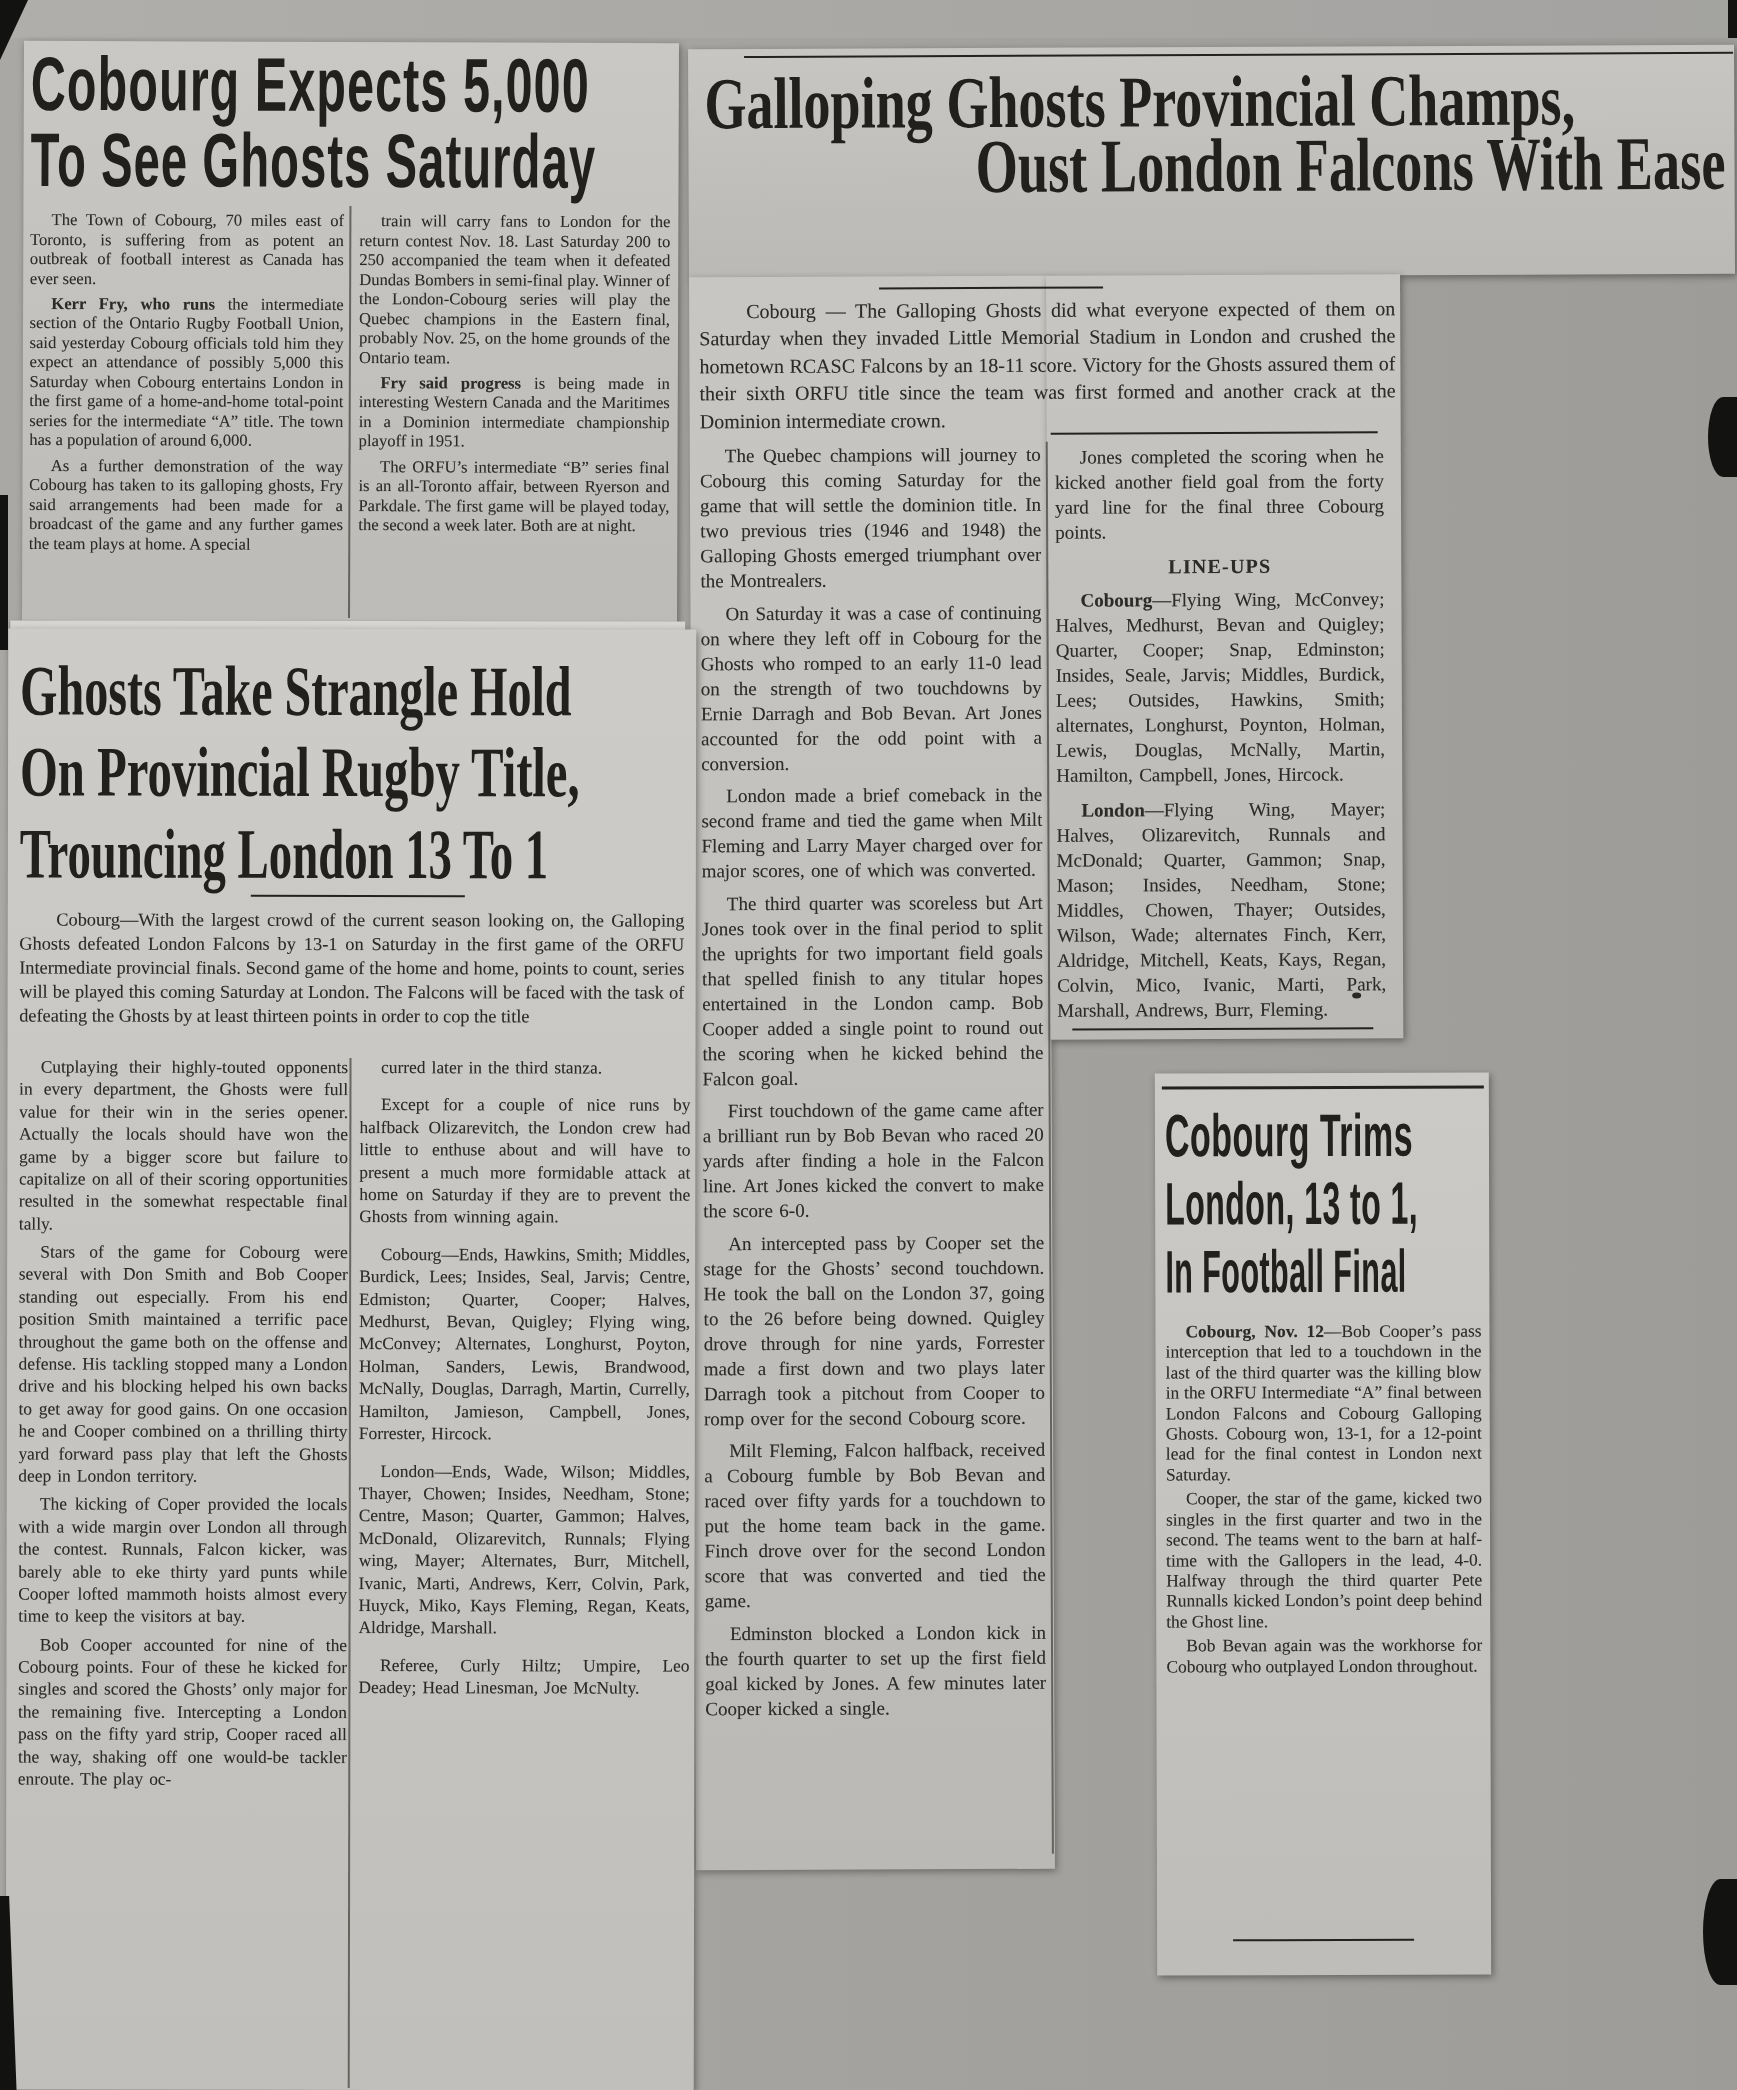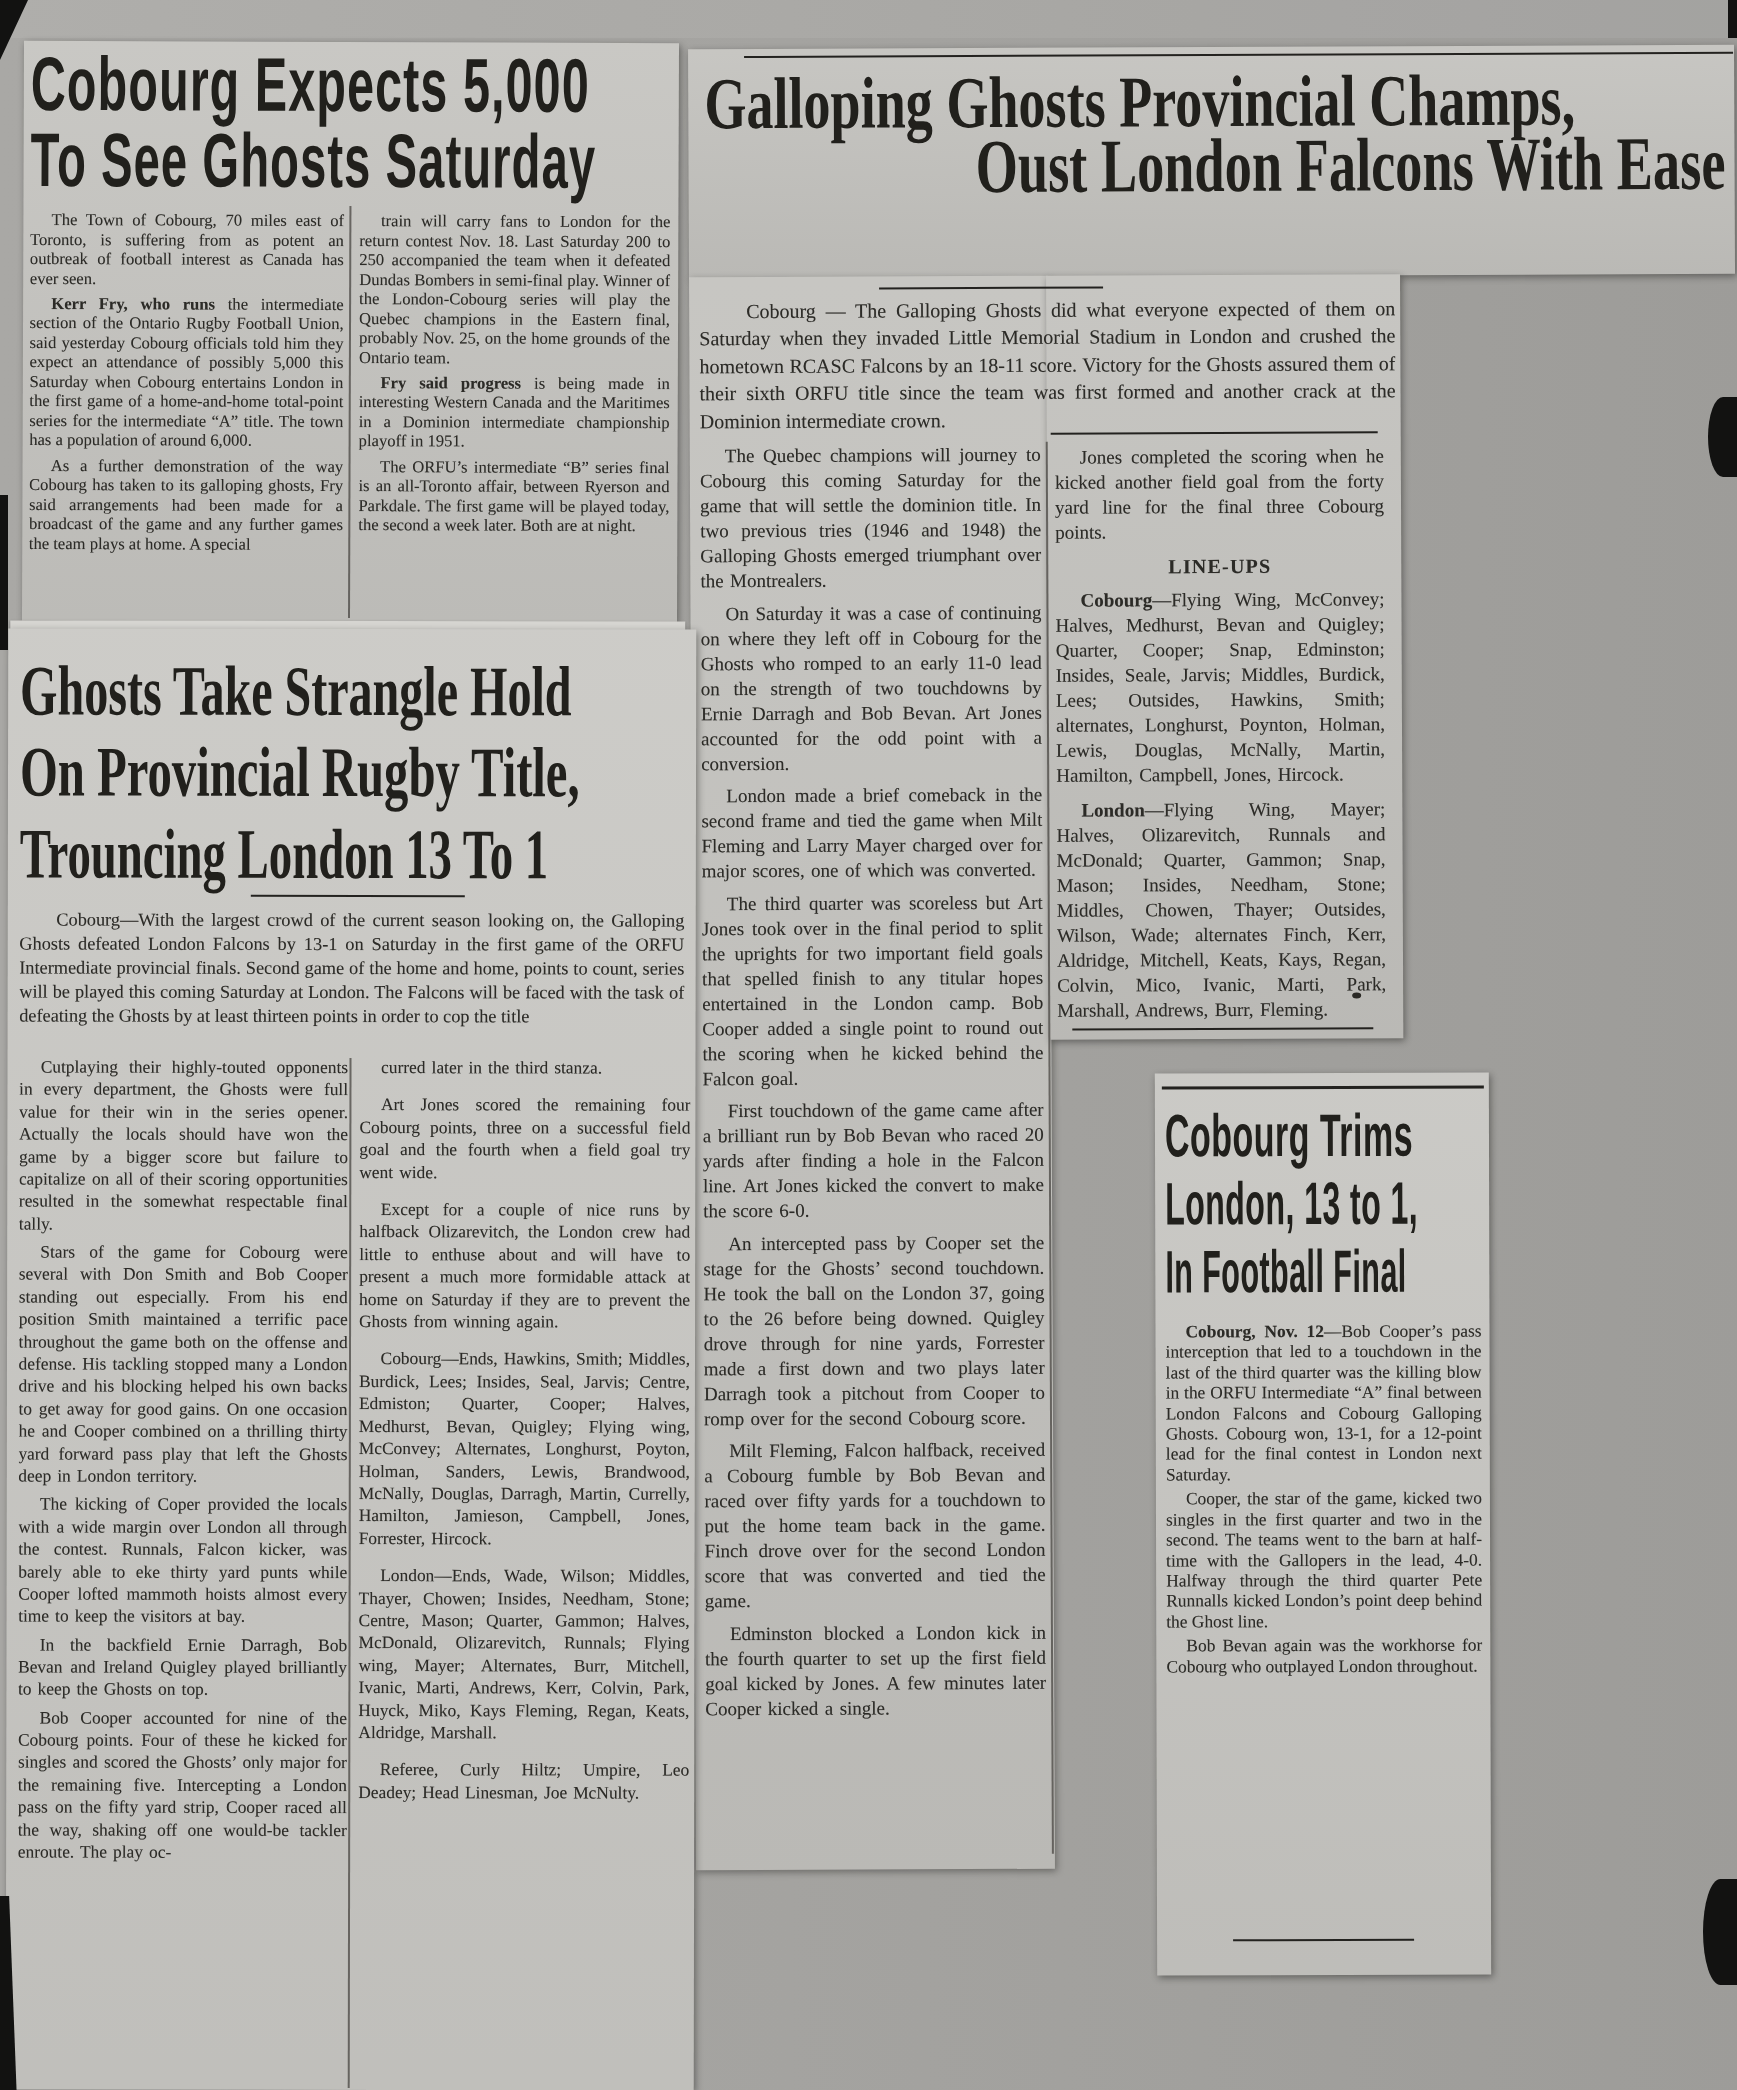--- a/index.html
+++ b/index.html
@@ -111,27 +111,25 @@
     <div class="hl hl-serif a3h" style="left: 11.6px; top: 116px; transform: scaleX(0.685319);">On Provincial Rugby Title,</div>
     <div class="hl hl-serif a3h" style="left: 11.6px; top: 198px; transform: scaleX(0.658388);">Trouncing London 13 To 1</div>
     <div class="hrule" style="left:243px;top:274px;width:214px;"></div>
     <div class="colbox a3intro" style="left:11.6px;top:287px;width:665px;height:146px;">
       <p>Cobourg—With the largest crowd of the current season looking on, the Galloping Ghosts defeated London Falcons by 13-1 on Saturday in the first game of the ORFU Intermediate provincial finals. Second game of the home and home, points to count, series will be played this coming Saturday at London. The Falcons will be faced with the task of defeating the Ghosts by at least thirteen points in order to cop the title</p>
     </div>
     <div class="colbox a3col" style="left:11.6px;top:435px;width:329px;height:1033px;">
       <p>Cutplaying their highly-touted opponents in every department, the Ghosts were full value for their win in the series opener. Actually the locals should have won the game by a bigger score but failure to capitalize on all of their scoring opportunities resulted in the somewhat respectable final tally.</p>
       <p>Stars of the game for Cobourg were several with Don Smith and Bob Cooper standing out especially. From his end position Smith maintained a terrific pace throughout the game both on the offense and defense. His tackling stopped many a London drive and his blocking helped his own backs to get away for good gains. On one occasion he and Cooper combined on a thrilling thirty yard forward pass play that left the Ghosts deep in London territory.</p>
       <p>The kicking of Coper provided the locals with a wide margin over London all through the contest. Runnals, Falcon kicker, was barely able to eke thirty yard punts while Cooper lofted mammoth hoists almost every time to keep the visitors at bay.</p>
-      <p>In the backfield Ernie Darragh, Bob Bevan and Ireland Quigley played brilliantly to keep the Ghosts on top.</p>
       <p>Bob Cooper accounted for nine of the Cobourg points. Four of these he kicked for singles and scored the Ghosts’ only major for the remaining five. Intercepting a London pass on the fifty yard strip, Cooper raced all the way, shaking off one would-be tackler enroute. The play oc-</p>
     </div>
     <div class="vrule" style="left:342px;top:437px;height:1030px;"></div>
     <div class="colbox a3col a3col2" style="left:352px;top:435px;width:331px;height:1013px;">
       <p>curred later in the third stanza.</p>
-      <p>Art Jones scored the remaining four Cobourg points, three on a successful field goal and the fourth when a field goal try went wide.</p>
       <p>Except for a couple of nice runs by halfback Olizarevitch, the London crew had little to enthuse about and will have to present a much more formidable attack at home on Saturday if they are to prevent the Ghosts from winning again.</p>
       <p>Cobourg—Ends, Hawkins, Smith; Middles, Burdick, Lees; Insides, Seal, Jarvis; Centre, Edmiston; Quarter, Cooper; Halves, Medhurst, Bevan, Quigley; Flying wing, McConvey; Alternates, Longhurst, Poyton, Holman, Sanders, Lewis, Brandwood, McNally, Douglas, Darragh, Martin, Currelly, Hamilton, Jamieson, Campbell, Jones, Forrester, Hircock.</p>
       <p>London—Ends, Wade, Wilson; Middles, Thayer, Chowen; Insides, Needham, Stone; Centre, Mason; Quarter, Gammon; Halves, McDonald, Olizarevitch, Runnals; Flying wing, Mayer; Alternates, Burr, Mitchell, Ivanic, Marti, Andrews, Kerr, Colvin, Park, Huyck, Miko, Kays Fleming, Regan, Keats, Aldridge, Marshall.</p>
       <p>Referee, Curly Hiltz; Umpire, Leo Deadey; Head Linesman, Joe McNulty.</p>
     </div>
   </div>
 
   <div class="clip" style="left:1156px;top:1073px;width:334px;height:904px;transform:rotate(-0.15deg);">
     <div class="paper p4" style="left:0;top:0;width:334px;height:902px;"></div>
     <div class="hrule hrule-thick" style="left:6.6px;top:13.3px;width:322px;"></div>

